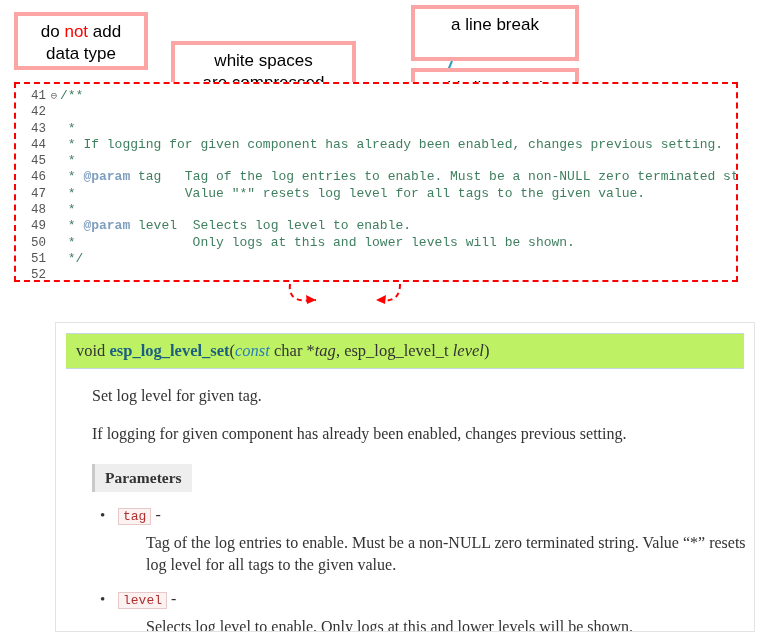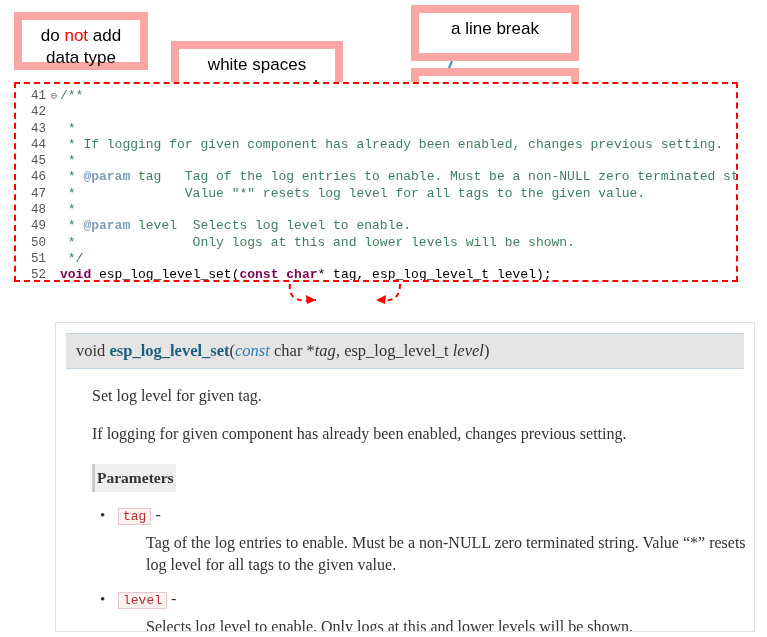--- a/index.html
+++ b/index.html
@@ -11,21 +11,21 @@
     height: 637px;
     position: relative;
     background: #ffffff;
     font-family: "Liberation Sans", sans-serif;
     overflow: hidden;
   }
 
   
   .callout {
     position: absolute;
-    border: 8px solid #fca5a5;
+    border: 4px solid #fca5a5;
     background: #ffffff;
     color: #000000;
     font-family: "Liberation Sans", sans-serif;
     font-size: 17px;
     line-height: 1.28;
     text-align: center;
     box-sizing: border-box;
     padding: 5px 8px;
   }
   .callout .red {
@@ -34,21 +34,21 @@
 
   #callout-datatype {
     left: 14px;
     top: 12px;
     width: 134px;
     height: 58px;
   }
   #callout-whitespace {
     left: 171px;
     top: 41px;
-    width: 172px;
+    width: 185px;
     height: 56px;
   }
   #callout-linebreak-render {
     left: 411px;
     top: 5px;
     width: 168px;
     height: 56px;
   }
   #callout-linebreak-norender {
     left: 411px;
@@ -128,21 +128,21 @@
     top: 322px;
     width: 700px;
     height: 310px;
     background: #ffffff;
     border: 1px solid #e3e3e3;
     box-sizing: border-box;
     overflow: hidden;
   }
   #doc-signature {
     margin: 10px 10px 0 10px;
-    background: #e5e5e5;
+    background: #bef264;
     border-top: 1px solid #c4d6e4;
     border-bottom: 1px solid #c4d6e4;
     padding: 7px 10px;
     font-family: "Liberation Serif", serif;
     font-size: 16.5px;
     color: #2a7fb8;
   }
   #doc-signature .fn {
     color: #1b5e80;
     font-weight: bold;
@@ -164,21 +164,21 @@
     font-size: 16px;
     color: #333333;
     line-height: 1.35;
     max-width: 620px;
   }
   #params-heading {
     display: inline-block;
     margin: 20px 0 0 36px;
     background: #eeeeee;
     border-left: 3px solid #c9c9c9;
-    padding: 5px 2px;
+    padding: 5px 10px;
     font-family: "Liberation Serif", serif;
     font-weight: bold;
     font-size: 15.5px;
     color: #333333;
   }
   .param-item {
     margin: 14px 0 0 62px;
     font-family: "Liberation Serif", serif;
     font-size: 16px;
     color: #333333;
@@ -252,21 +252,21 @@
     <div class="code-line"><span class="ln">42</span><span class="fold"></span></div>
     <div class="code-line"><span class="ln">43</span><span class="fold"></span><span class="code-text"> *</span></div>
     <div class="code-line"><span class="ln">44</span><span class="fold"></span><span class="code-text"> * If logging for given component has already been enabled, changes previous setting.</span></div>
     <div class="code-line"><span class="ln">45</span><span class="fold"></span><span class="code-text"> *</span></div>
     <div class="code-line"><span class="ln">46</span><span class="fold"></span><span class="code-text"> * <span class="tagname">@param</span> tag   Tag of the log entries to enable. Must be a non-NULL zero terminated string.</span></div>
     <div class="code-line"><span class="ln">47</span><span class="fold"></span><span class="code-text"> *              Value "*" resets log level for all tags to the given value.</span></div>
     <div class="code-line"><span class="ln">48</span><span class="fold"></span><span class="code-text"> *</span></div>
     <div class="code-line"><span class="ln">49</span><span class="fold"></span><span class="code-text"> * <span class="tagname">@param</span> level  Selects log level to enable.</span></div>
     <div class="code-line"><span class="ln">50</span><span class="fold"></span><span class="code-text"> *               Only logs at this and lower levels will be shown.</span></div>
     <div class="code-line"><span class="ln">51</span><span class="fold"></span><span class="code-text"> */</span></div>
-    <div class="code-line"><span class="ln">52</span><span class="fold"></span><span class="code-text src"><span class="kw">void</span> esp_log_level_set(<span class="kw">const</span> <span class="kw">char</span>* tag, esp_log_level_t level);</span></div>
+    <div class="code-line"><span class="ln">52</span><span class="fold"></span></div>
   </div>
 
 <div id="doc-panel">
 
   <div id="doc-signature"><span class="plain">void </span><span class="fn">esp_log_level_set</span><span class="plain">(</span><span class="kw2">const</span><span class="plain"> char *</span><span class="param">tag</span><span class="plain">, </span><span class="plain">esp_log_level_t </span><span class="param">level</span><span class="plain">)</span></div>
 
   <div class="doc-para">Set log level for given tag.</div>
   <div class="doc-para">If logging for given component has already been enabled, changes previous setting.</div>
 
   <div id="params-heading">Parameters</div>

